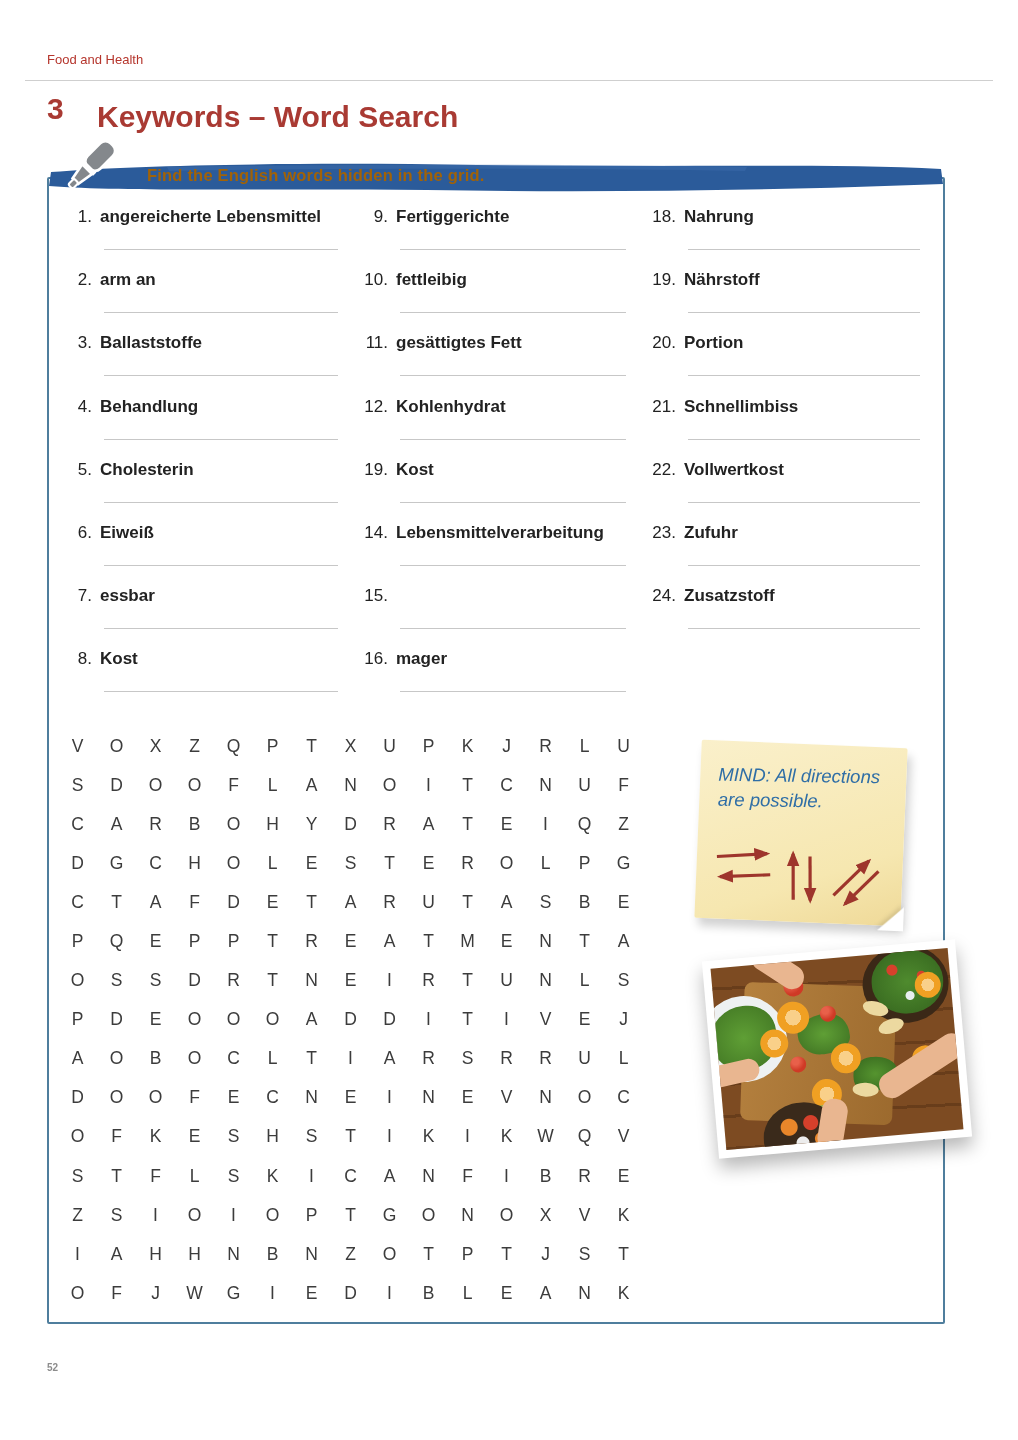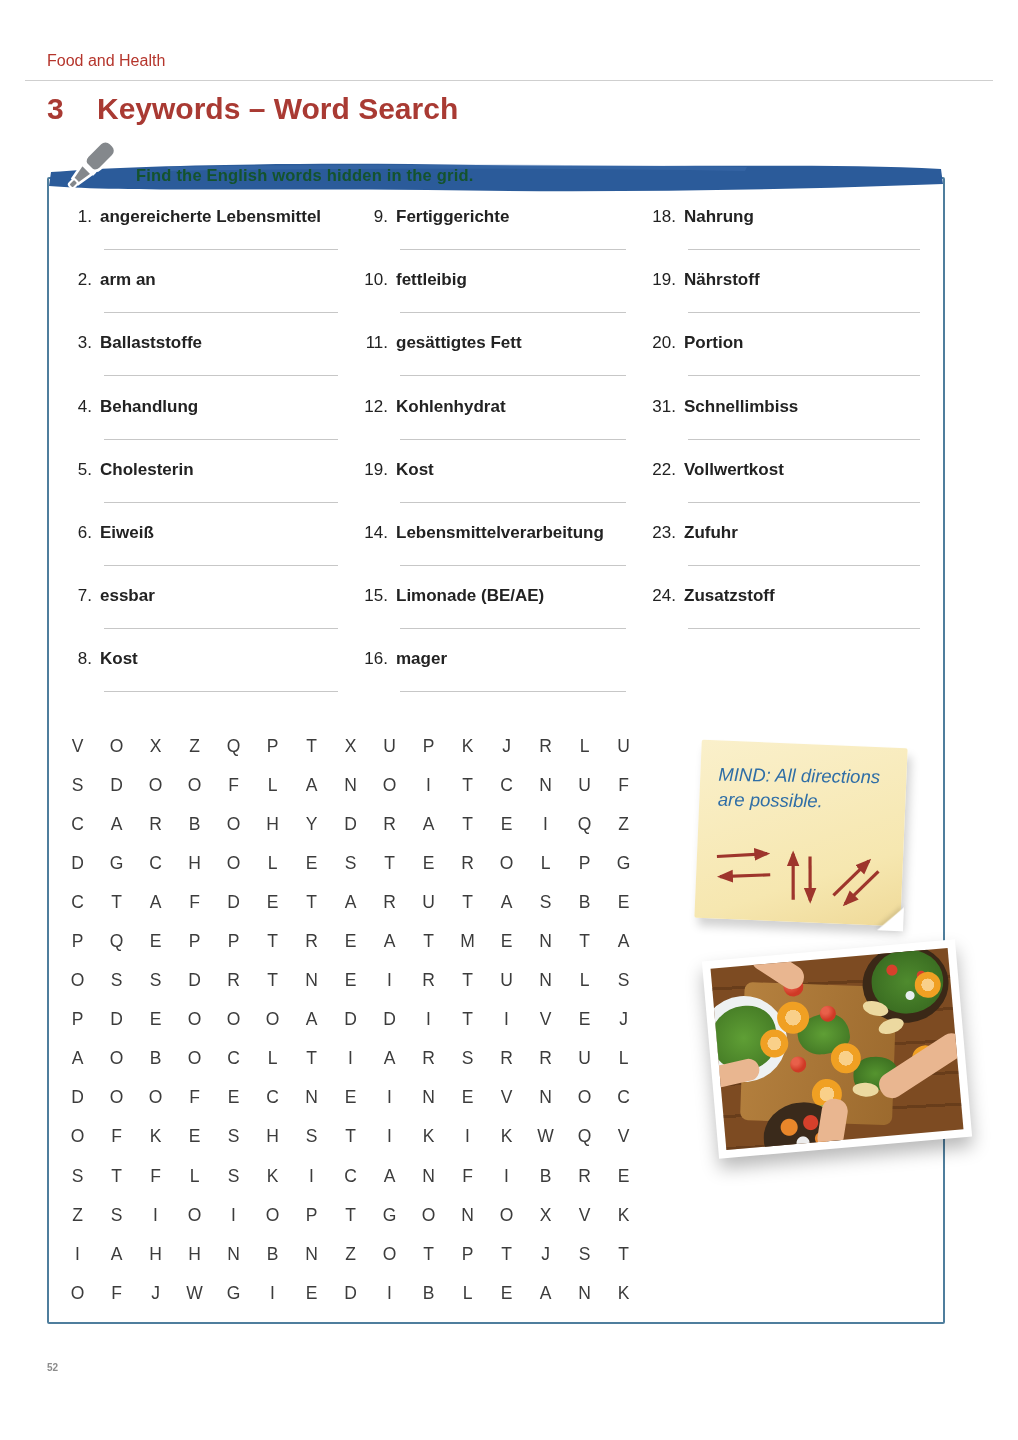--- a/index.html
+++ b/index.html
@@ -2,37 +2,37 @@
 <html><head>
 <meta charset="utf-8">
 <style>
   html,body{margin:0;padding:0;}
   body{
     width:1018px;height:1440px;position:relative;background:#ffffff;
     font-family:"Liberation Sans", sans-serif;overflow:hidden;
   }
   
   .breadcrumb{
-    position:absolute;left:47px;top:52px;font-size:16px;color:#b5352c;
+    position:absolute;left:47px;top:52px;font-size:13px;color:#b5352c;
   }
   .top-rule{
     position:absolute;left:25px;top:80px;width:968px;height:0;
     border-top:1px solid #cfcfcf;
   }
   .sec-num{
     position:absolute;left:47px;top:92px;font-size:30px;font-weight:bold;color:#a93a33;
   }
   .sec-title{
-    position:absolute;left:97px;top:92px;font-size:30px;font-weight:bold;color:#a93a33;
+    position:absolute;left:97px;top:100px;font-size:30px;font-weight:bold;color:#a93a33;
   }
   
   .banner-wrap{position:absolute;left:47px;top:159px;width:898px;height:36px;z-index:3;}
   .banner-svg{position:absolute;left:0;top:0;width:898px;height:36px;}
   .banner-text{
-    position:absolute;left:89px;top:7px;color:#14532d;font-size:16.5px;font-weight:bold;
+    position:absolute;left:100px;top:7px;color:#a16207;font-size:16.5px;font-weight:bold;
     letter-spacing:.2px;
   }
   .marker-icon{position:absolute;left:52px;top:130px;width:74px;height:76px;z-index:4;}
   
   .frame{
     position:absolute;left:47px;top:177px;width:894px;height:1143px;
     border:2px solid #4f7e9d;border-radius:2px;background:#ffffff;z-index:1;
   }
   
   .word-list{
@@ -235,21 +235,20 @@
   </div>
 
   <div class="wl-item">
     <span class="wl-num">14.</span>
     <span class="wl-label">Lebensmittelverarbeitung</span>
     <span class="wl-line"></span>
   </div>
 
   <div class="wl-item">
     <span class="wl-num">15.</span>
-    <span class="wl-label">Limonade (BE/AE)</span>
     <span class="wl-line"></span>
   </div>
 
   <div class="wl-item">
     <span class="wl-num">16.</span>
     <span class="wl-label">mager</span>
     <span class="wl-line"></span>
   </div>
 
 
@@ -265,21 +264,21 @@
     <span class="wl-line"></span>
   </div>
 
   <div class="wl-item">
     <span class="wl-num">20.</span>
     <span class="wl-label">Portion</span>
     <span class="wl-line"></span>
   </div>
 
   <div class="wl-item">
-    <span class="wl-num">31.</span>
+    <span class="wl-num">21.</span>
     <span class="wl-label">Schnellimbiss</span>
     <span class="wl-line"></span>
   </div>
 
   <div class="wl-item">
     <span class="wl-num">22.</span>
     <span class="wl-label">Vollwertkost</span>
     <span class="wl-line"></span>
   </div>
 

